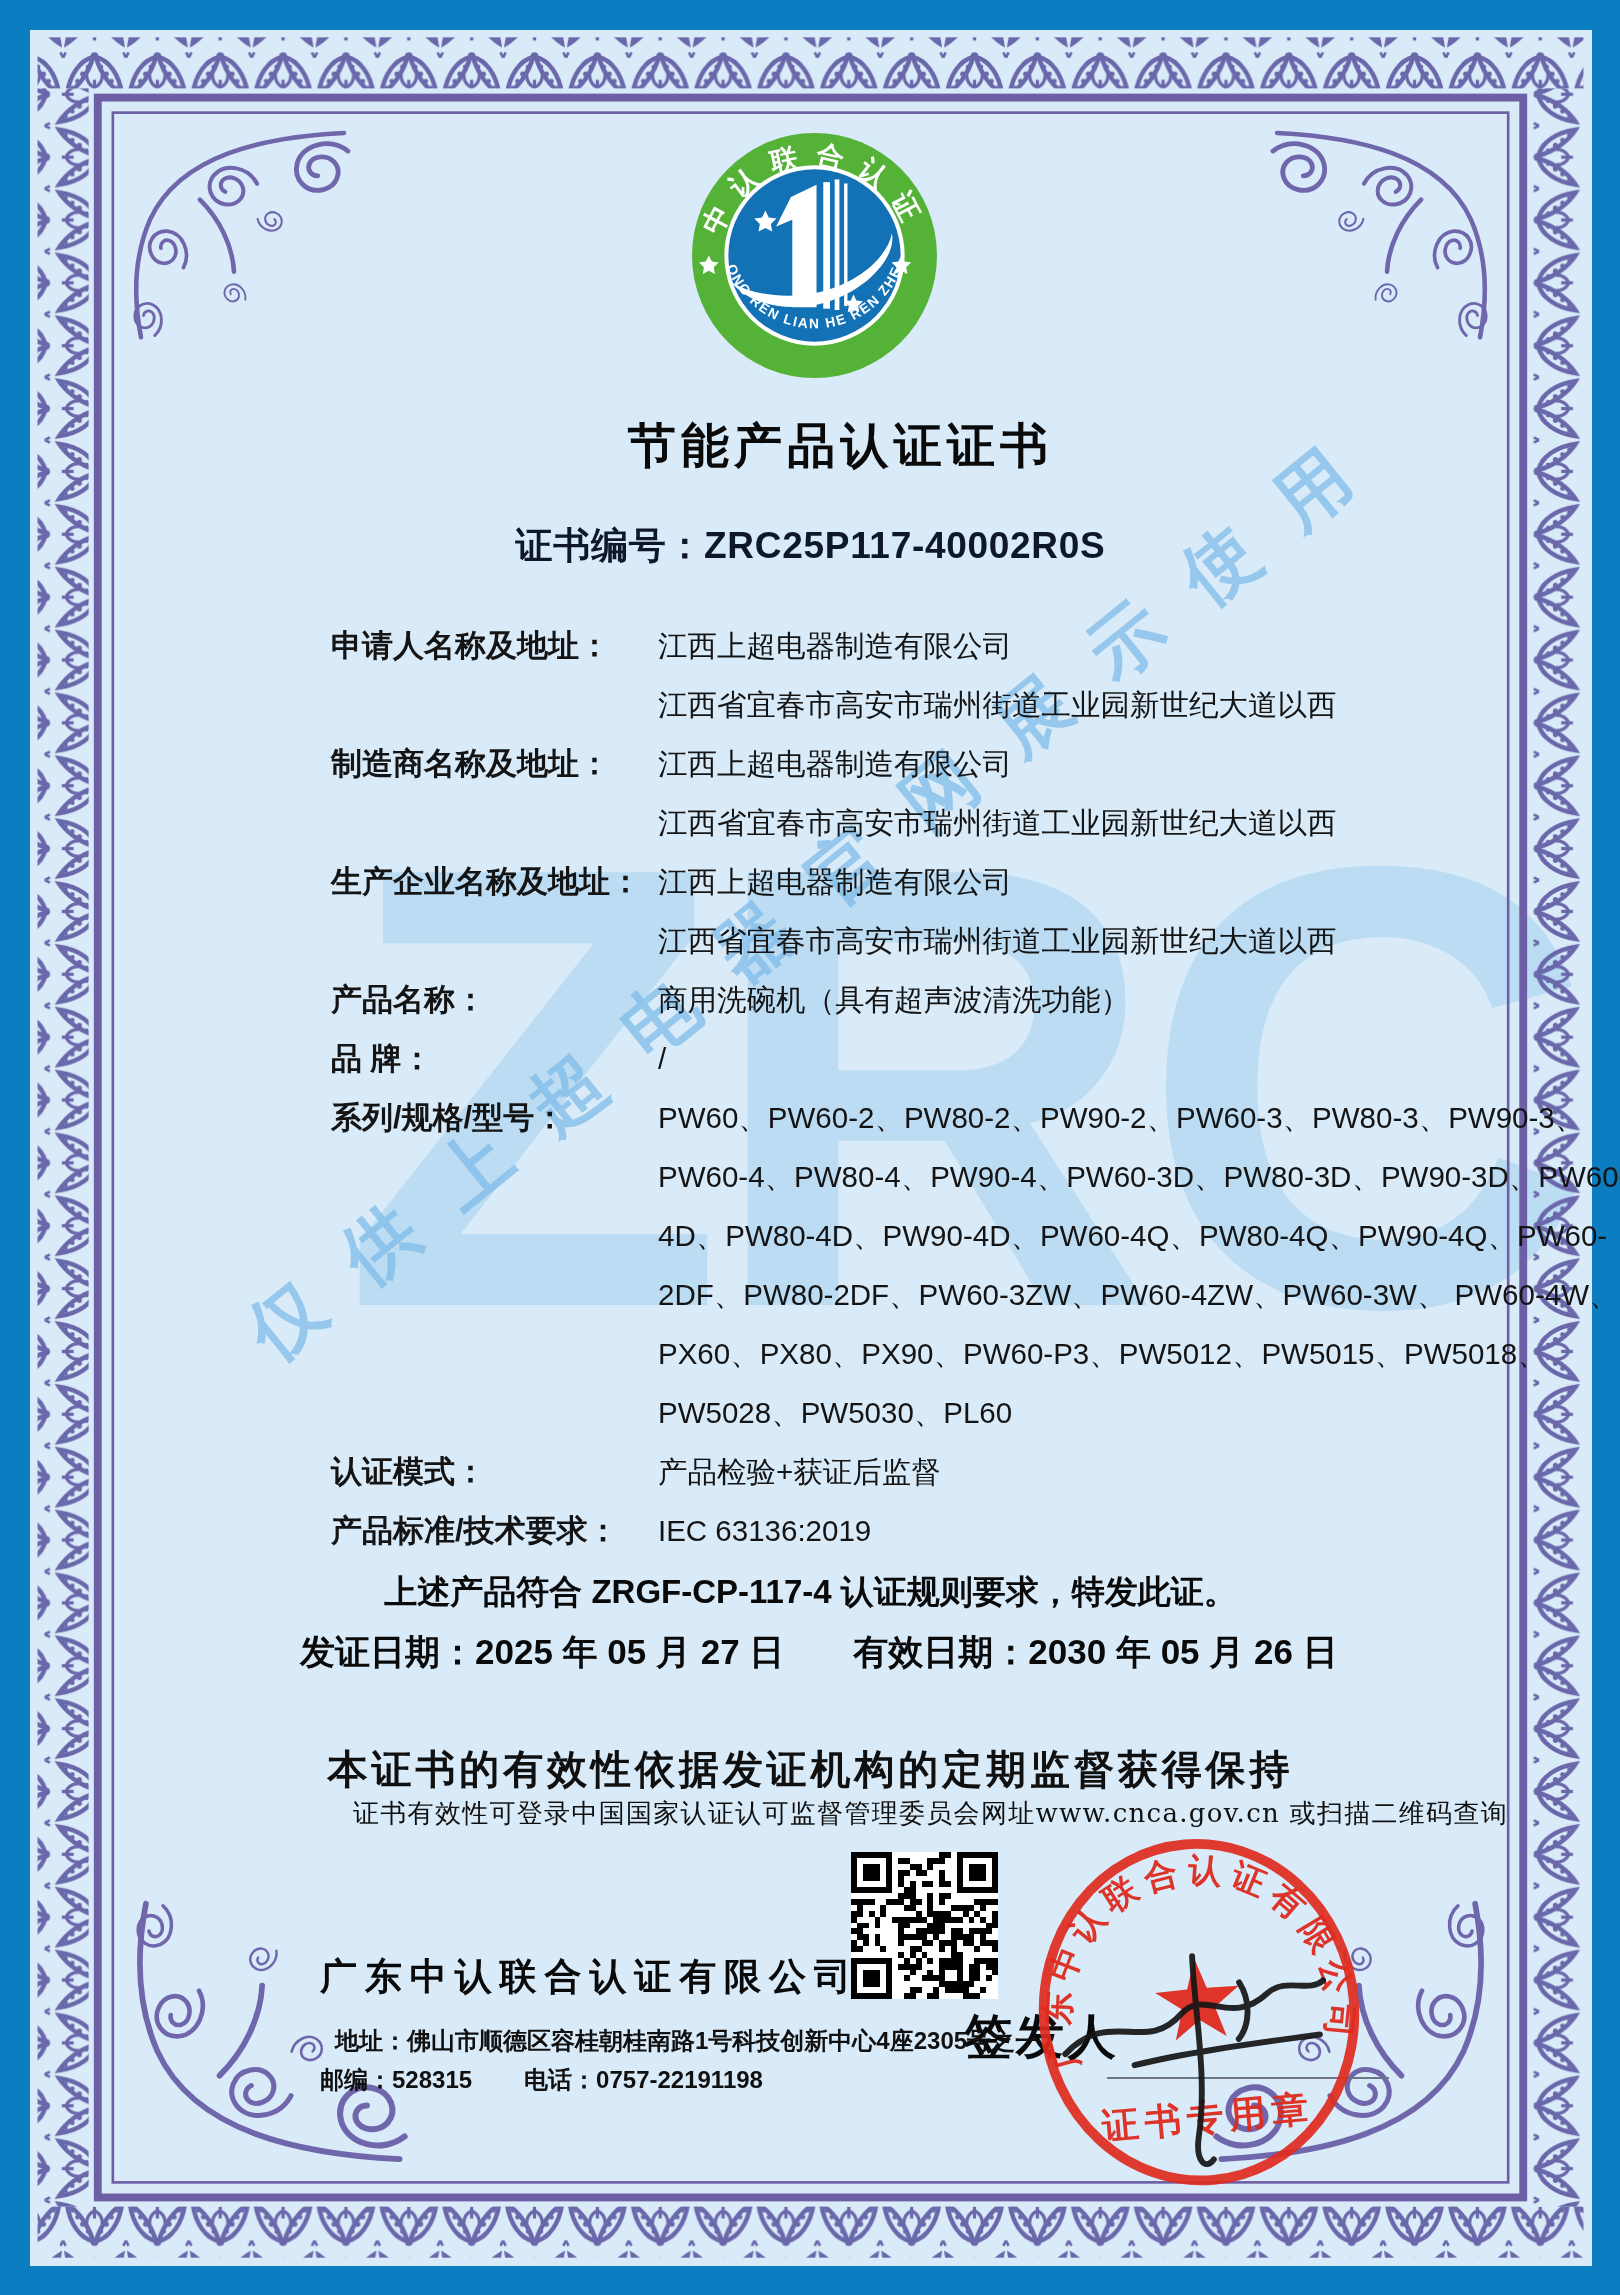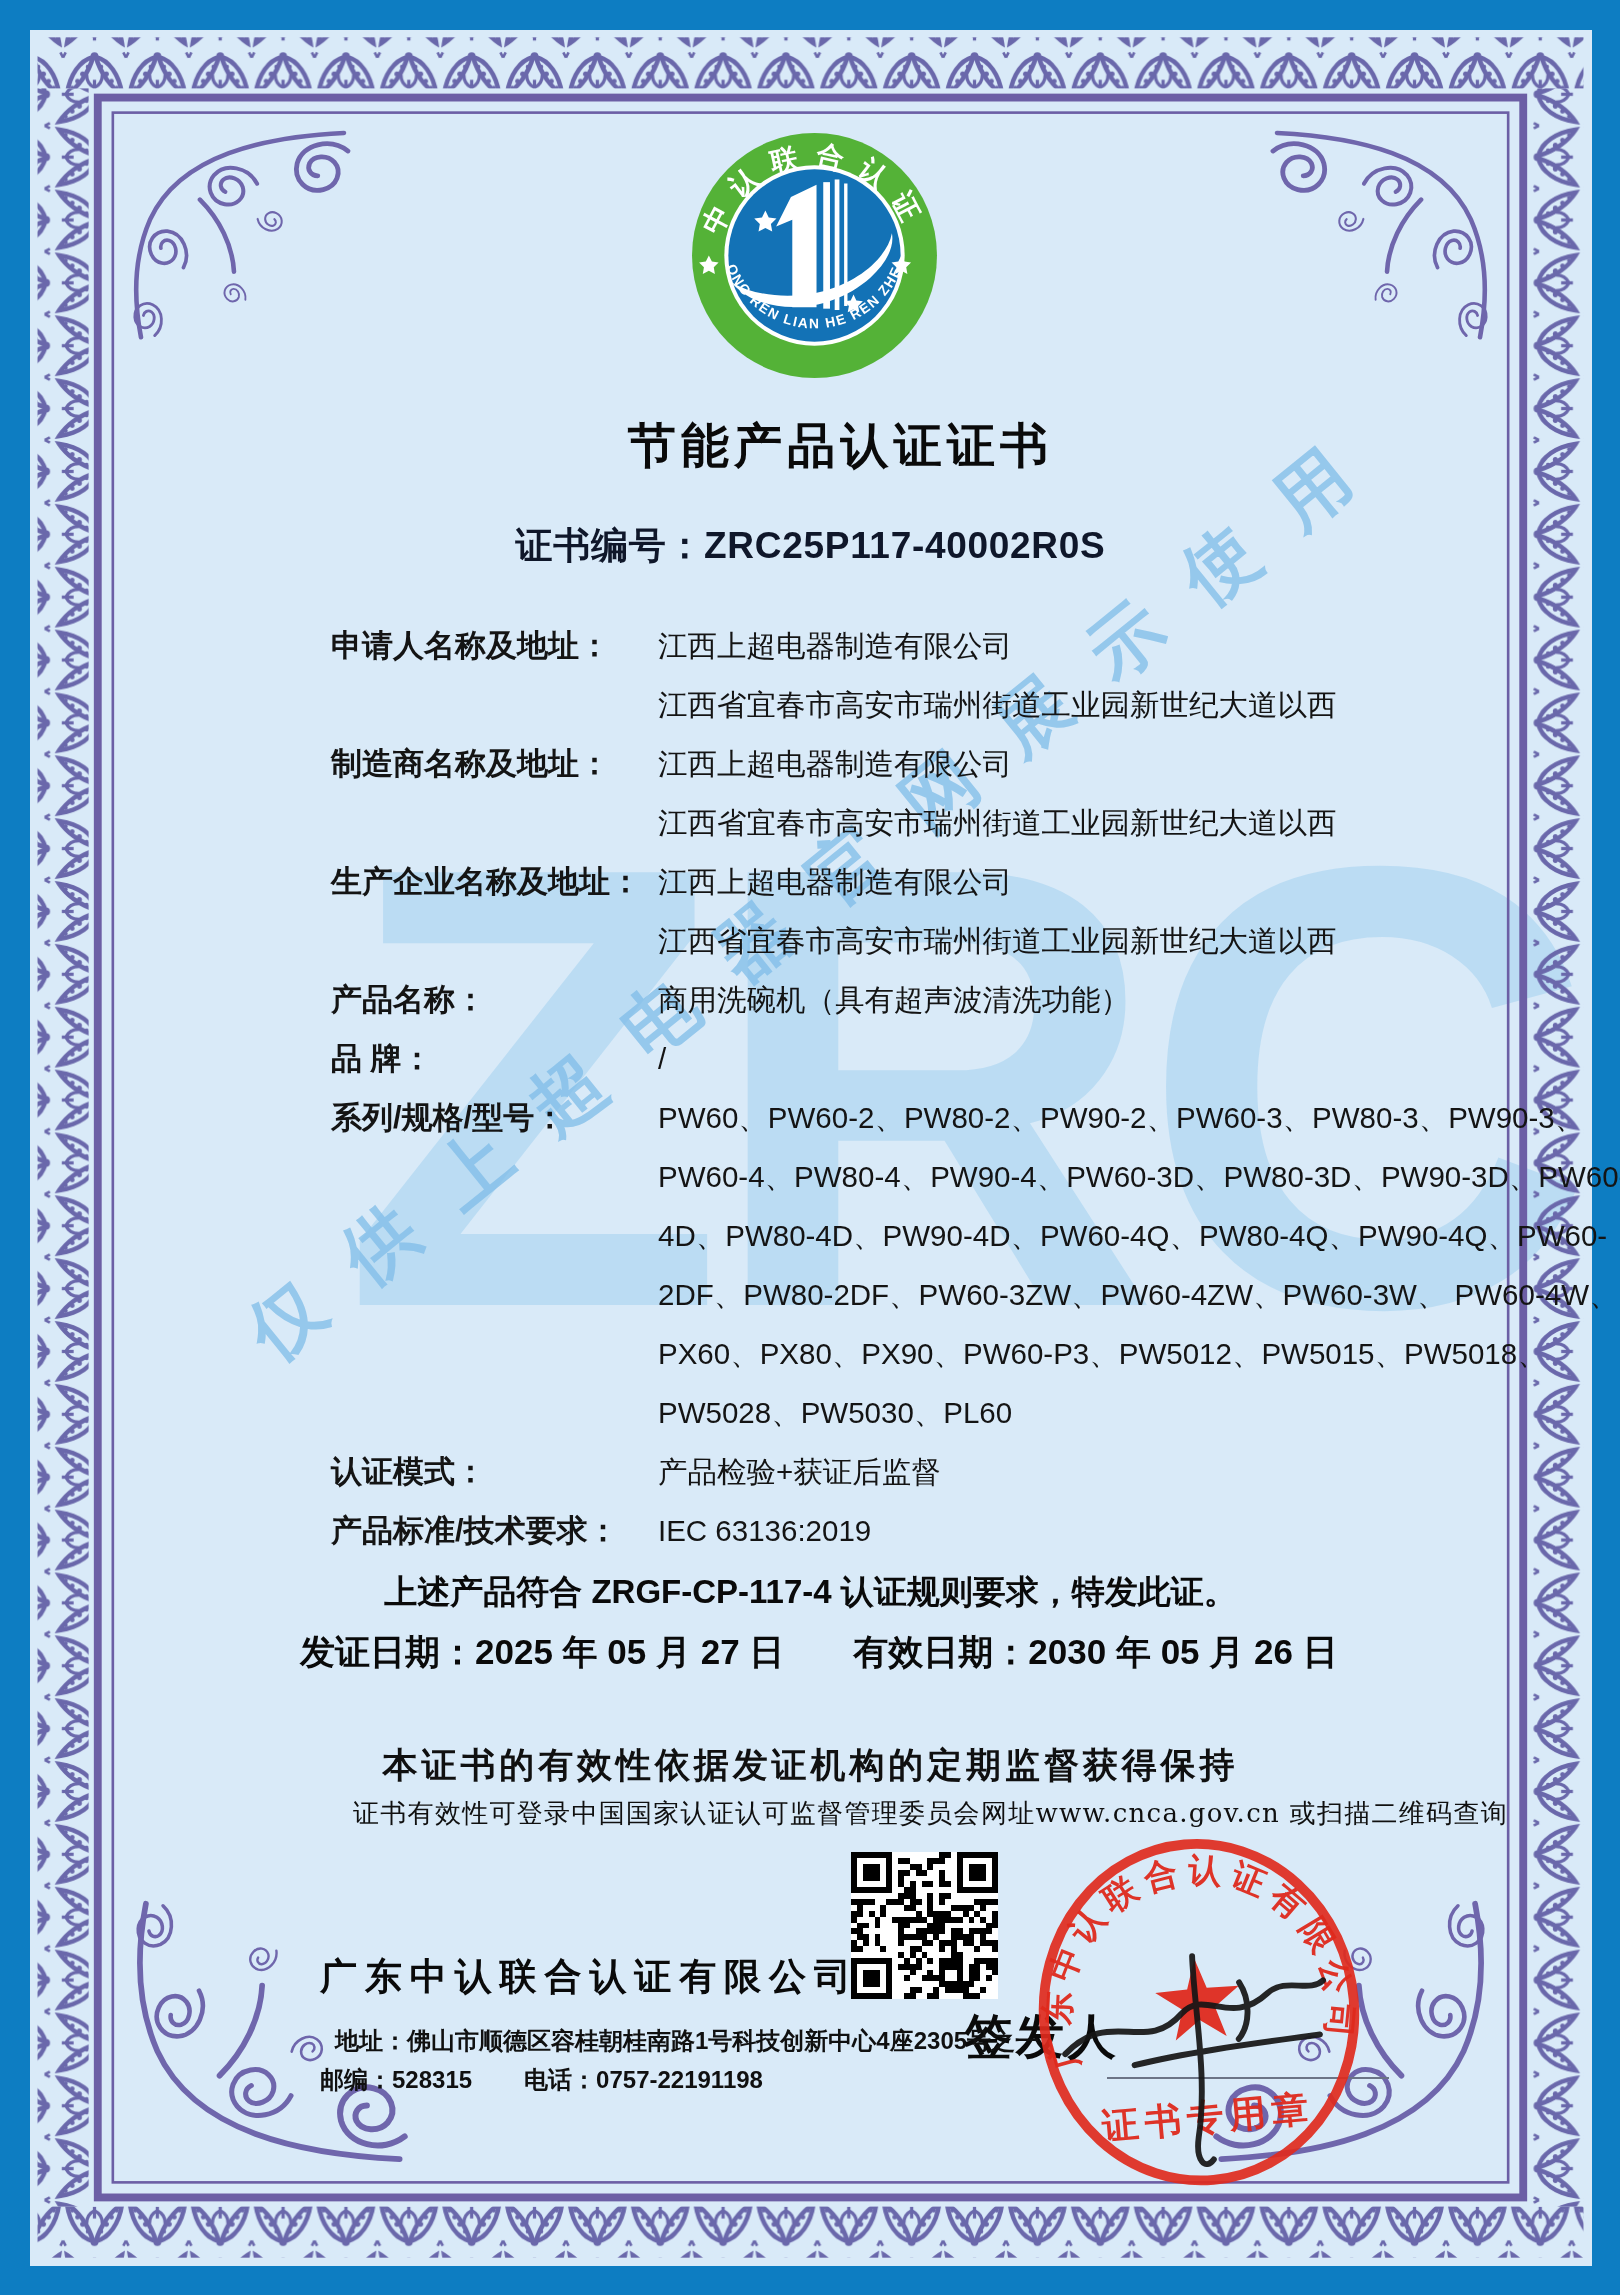--- a/index.html
+++ b/index.html
@@ -53,21 +53,21 @@
     font-size:33px;font-weight:600;color:#0a0a0a;
   }
   .dates{
     position:absolute;left:300px;top:1629px;width:1244px;
     font-size:35px;font-weight:600;color:#0a0a0a;white-space:nowrap;
   }
   .dates .gap{display:inline-block;width:69px;}
   .note1{
     position:absolute;left:0;top:1742px;width:1621px;text-align:center;
     font-family:"DejaVu Serif",serif;font-weight:bold;
-    font-size:35px;color:#101010;letter-spacing:3.9px;
+    font-size:40px;color:#101010;letter-spacing:3.9px;
   }
   .note2{
     position:absolute;left:8px;top:1796px;width:1500px;text-align:right;
     font-family:"DejaVu Serif",serif;font-size:26px;color:#101010;letter-spacing:1.3px;
   }
   .qr{position:absolute;left:851px;top:1852px;width:147px;height:147px;background:#fff;}
   .stamp{position:absolute;left:1032px;top:1834px;width:334px;height:357px;transform:rotate(-5deg);}
   .signer{
     position:absolute;left:964px;top:2005px;
     font-size:48px;font-weight:800;color:#0a0a0a;letter-spacing:3.9px;

